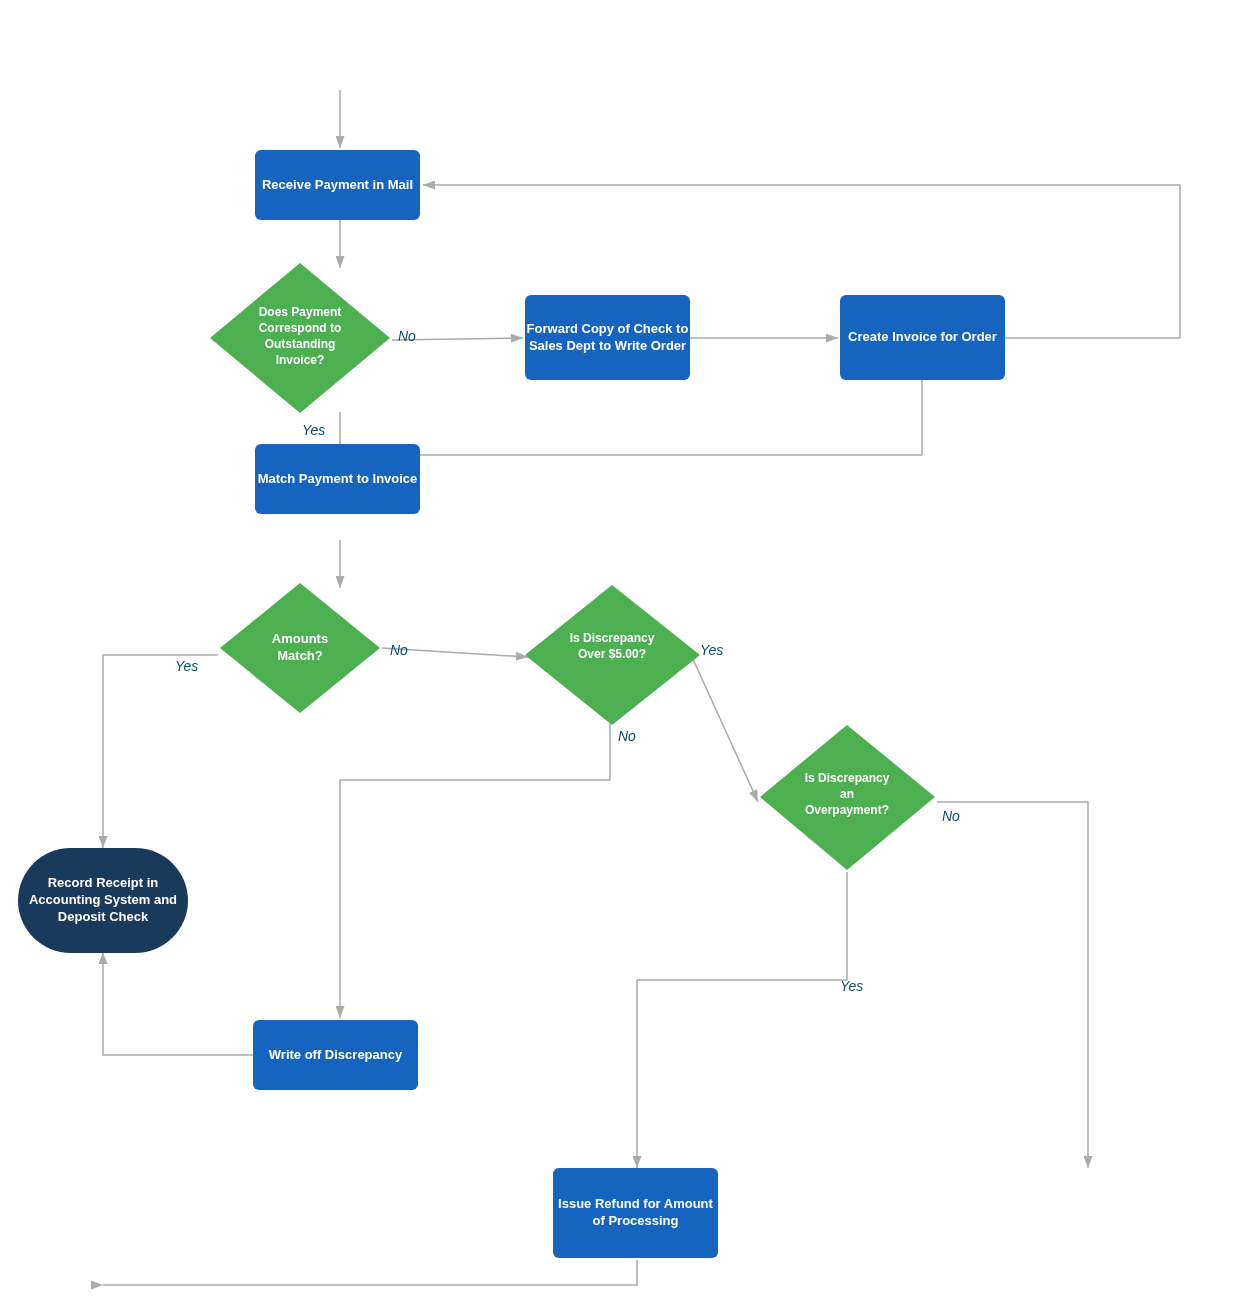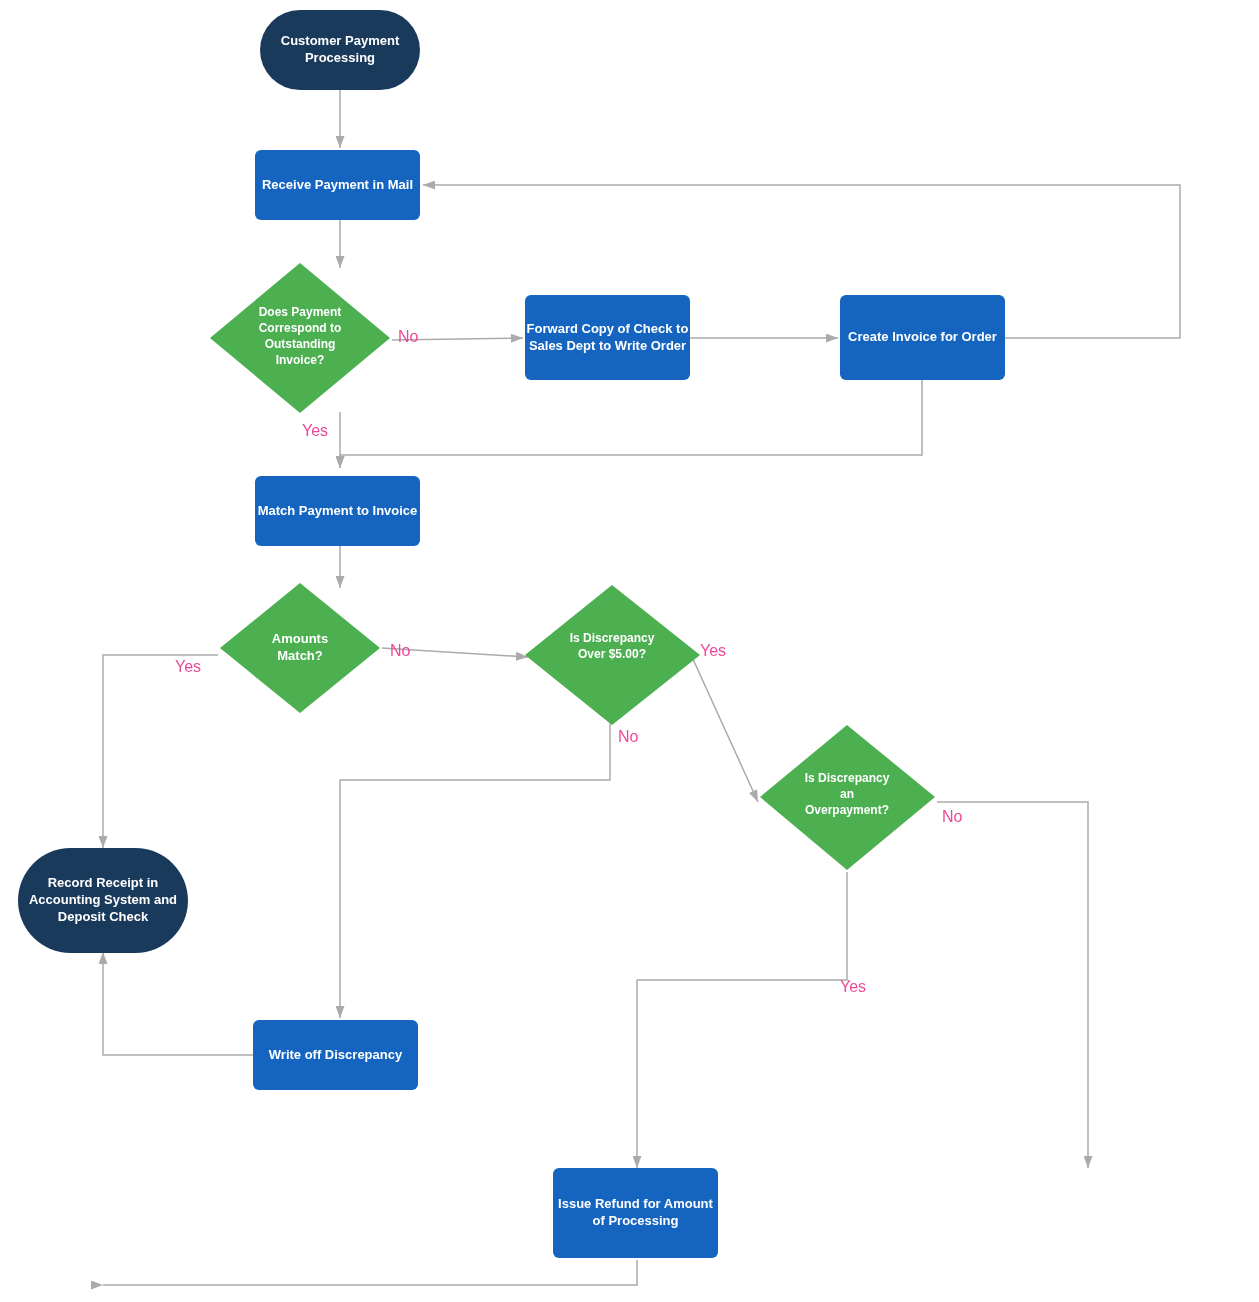--- a/index.html
+++ b/index.html
@@ -53,22 +53,23 @@
 
     .arrow-line {
       fill: none;
       stroke: #aaa;
       stroke-width: 1.5;
       marker-end: url(#arrowhead);
     }
 
     .label-text {
       position: absolute;
-      font-size: 16px;
-      color: #ec4899;
+      font-size: 14px;
+      color: #0c4a6e;
+      font-style: italic;
     }
   </style>
 </head>
 <body>
 
 <div class="flowchart">
 
   <svg class="arrows-svg">
     <defs>
       <marker id="arrowhead" markerWidth="8" markerHeight="6" refX="8" refY="3" orient="auto">
@@ -103,23 +104,20 @@
     <polyline class="arrow-line" points="937,802 1088,802 1088,1168"></polyline>
 
     <polyline class="arrow-line" points="253,1055 103,1055 103,952"></polyline>
 
     <polyline class="arrow-line" points="637,1260 637,1285 103,1285 103,1285"></polyline>
 
     <polyline class="arrow-line" points="1005,338 1180,338 1180,185 423,185"></polyline>
 
   </svg>
 
-  <div class="node node-rounded" style="left:260px; top:10px; width:160px; height:80px;">
-    <span>Customer Payment Processing</span>
-  </div>
 
   <div class="node node-rect" style="left:255px; top:150px; width:165px; height:70px;text-align:center;">
     <span>Receive Payment in Mail</span>
   </div>
 
   <div style="position:absolute; left:205px; top:258px; width:190px; height:160px;">
     <svg width="190" height="160" viewBox="0 0 190 160">
       <polygon points="95,5 185,80 95,155 5,80" fill="#4caf50"></polygon>
       <text x="95" y="58" text-anchor="middle" fill="white" font-size="12" font-weight="bold" font-family="Arial">Does Payment</text>
       <text x="95" y="74" text-anchor="middle" fill="white" font-size="12" font-weight="bold" font-family="Arial">Correspond to</text>
@@ -129,21 +127,21 @@
   </div>
 
   <div class="node node-rect" style="left:525px; top:295px; width:165px; height:85px;">
     <span>Forward Copy of Check to Sales Dept to Write Order</span>
   </div>
 
   <div class="node node-rect" style="left:840px; top:295px; width:165px; height:85px;">
     <span>Create Invoice for Order</span>
   </div>
 
-  <div class="node node-rect" style="left:255px; top:476px; width:165px; height:70px;">
+  <div class="node node-rect" style="left:255px; top:444px; width:165px; height:70px;">
     <span>Match Payment to Invoice</span>
   </div>
 
   <div style="position:absolute; left:215px; top:578px; width:170px; height:140px;">
     <svg width="170" height="140" viewBox="0 0 170 140">
       <polygon points="85,5 165,70 85,135 5,70" fill="#4caf50"></polygon>
       <text x="85" y="65" text-anchor="middle" fill="white" font-size="13" font-weight="bold" font-family="Arial">Amounts</text>
       <text x="85" y="82" text-anchor="middle" fill="white" font-size="13" font-weight="bold" font-family="Arial">Match?</text>
     </svg>
   </div>

